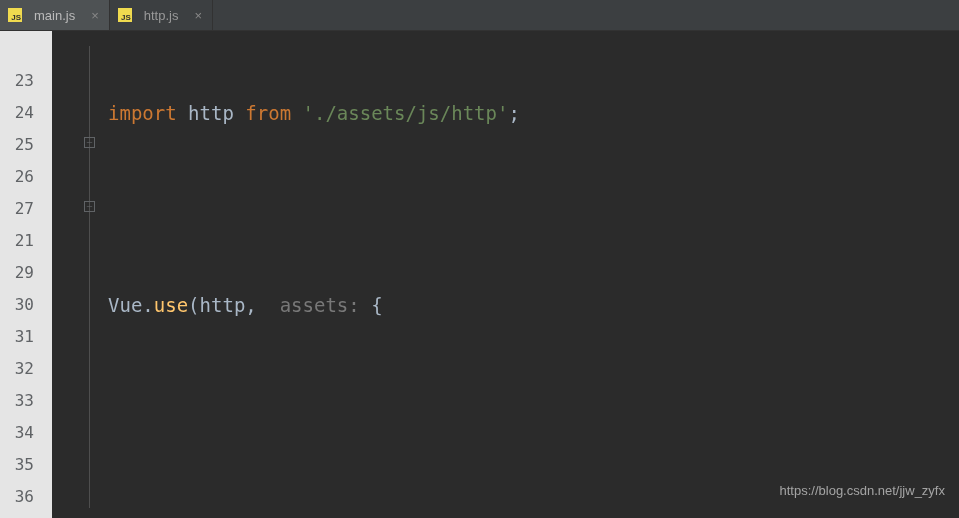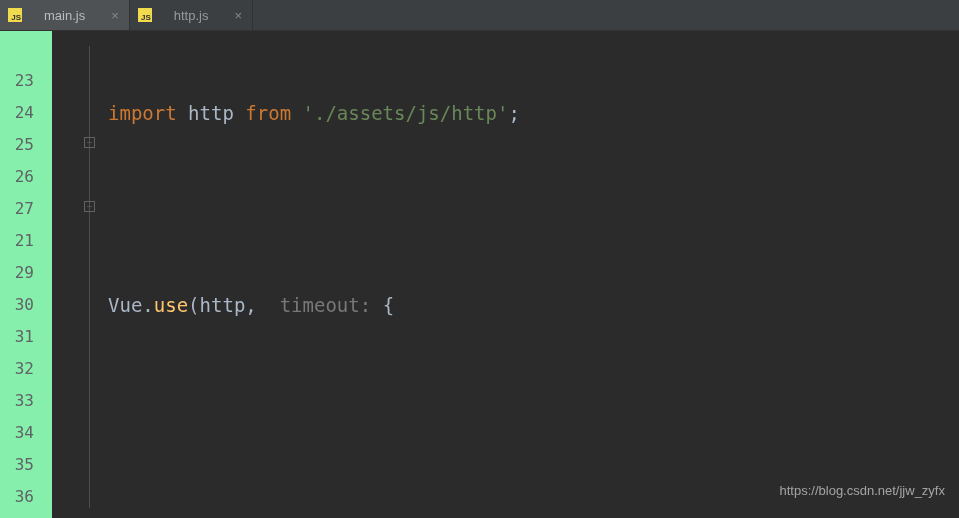--- a/index.html
+++ b/index.html
@@ -21,21 +21,21 @@
   .tab {
     display: flex;
     align-items: center;
     padding: 0 10px 0 8px;
     height: 100%;
     background: #4e5254;
     color: #bbbbbb;
     font-family: "Segoe UI", Arial, sans-serif;
     font-size: 13px;
     border-right: 1px solid #323232;
-    gap: 22px;
+    gap: 12px;
     cursor: pointer;
   }
   .tab.inactive {
     background: #3c3f41;
     color: #999999;
   }
   .tab .js-icon {
     width: 14px;
     height: 14px;
     background: #f0db4f;
@@ -54,21 +54,21 @@
     margin-left: 4px;
   }
   .editor {
     display: flex;
     background: #2b2b2b;
     height: calc(100% - 31px);
     position: relative;
   }
   .gutter {
     width: 52px;
-    background: #86efac;
+    background: #e5e5e5;
     color: #606366;
     text-align: right;
     padding-right: 18px;
     padding-top: 2px;
     font-size: 16px;
     line-height: 32px;
     user-select: none;
     position: relative;
   }
   .gutter .ln { height: 32px; }
@@ -153,21 +153,21 @@
     <div class="ln">35</div>
     <div class="ln">36</div>
   </div>
   <div class="vline"></div>
   <div class="fold-marker" style="top:106px">–</div>
   <div class="fold-marker" style="top:170px">–</div>
 
   <div class="code">
     <div class="line"><span class="kw">import</span> <span class="id">http</span> <span class="kw">from</span> <span class="str">'./assets/js/http'</span><span class="punc">;</span></div>
     <div class="line"></div>
-    <div class="line"><span class="id">Vue</span><span class="punc">.</span><span class="fn">use</span><span class="punc">(</span><span class="id">http</span><span class="punc">, </span> <span class="hint">timeout:</span><span class="punc"> {</span></div>
+    <div class="line"><span class="id">Vue</span><span class="punc">.</span><span class="fn">use</span><span class="punc">(</span><span class="id">http</span><span class="punc">, </span> <span class="hint">assets:</span><span class="punc"> {</span></div>
     
     
     
     
     
     
     
     
     
     

